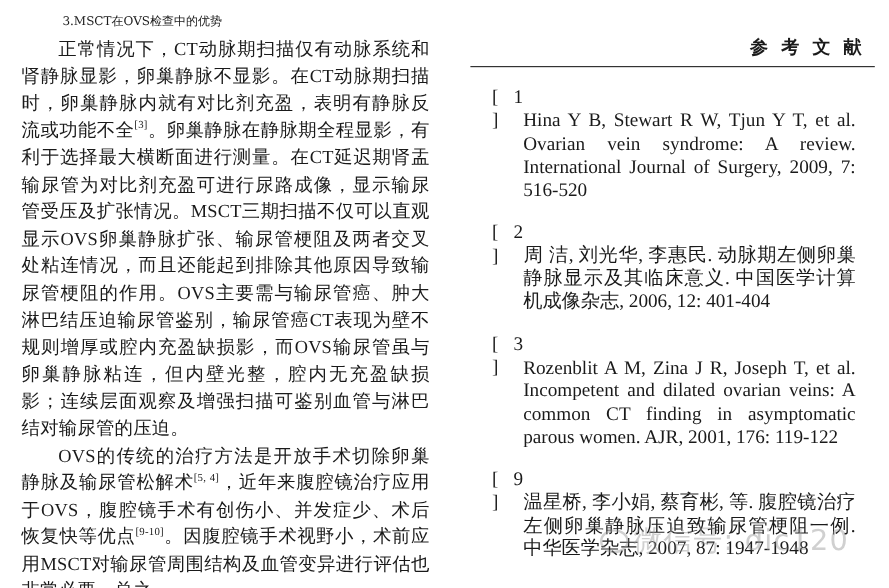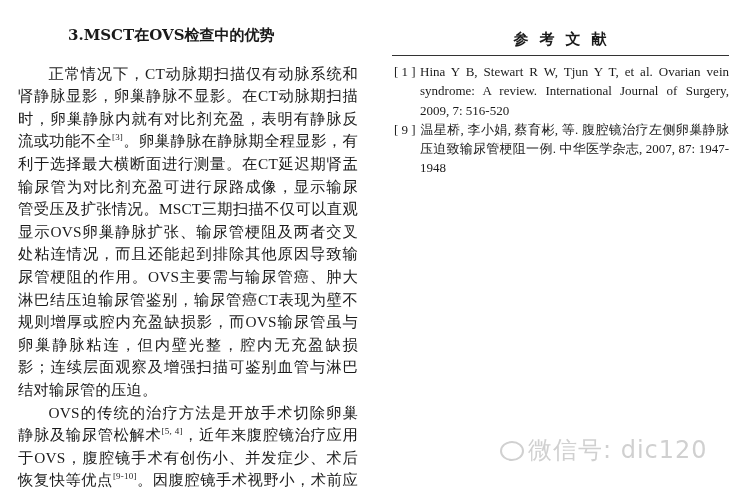--- a/index.html
+++ b/index.html
@@ -13,33 +13,33 @@
   }
   .col-right {
     position: absolute; left: 392px; top: 8px; width: 337px;
   }
   .para {
     font-size: 15.3px; line-height: 22.6px; text-align: justify;
     margin: 0; letter-spacing: 0.2px;
   }
   .indent { text-indent: 2em; font-family: Liberation Serif, serif; }
   .section-heading {
-    font-size: 15px; line-height: 22.6px; font-weight: bold; margin: 16px;
+    font-size: 10px; line-height: 22.6px; font-weight: normal; margin: 0;
     padding-left: 34px;
   }
   sup { font-size: 9px; line-height: 0; vertical-align: super; }
   .ref-title {
-    text-align: center; font-weight: bold; font-size: 15px; letter-spacing: 11px;
+    text-align: right; font-weight: bold; font-size: 15px; letter-spacing: 11px;
     margin: 22px 0 6px 0; padding-left: 10px;
   }
   .divider {
     height: 0; border-top: 1.2px solid #333; margin: 0 0 6px 0;
   }
   .ref {
-    font-size: 13px; line-height: 19.3px; margin: 0;
+    font-size: 16px; line-height: 19.3px; margin: 16px;
     padding-left: 28px; text-indent: -26px; text-align: justify;
     font-family: "Liberation Serif", "DejaVu Serif", serif;
   }
   .ref .num { display: inline-block; width: 26px; text-indent: 0; }
   .watermark {
     position: absolute; left: 500px; top: 434px;
     font-family: "DejaVu Sans", sans-serif; font-size: 24px;
     color: rgba(150,150,150,0.45); letter-spacing: 1px;
     pointer-events: none; white-space: nowrap;
   }
@@ -55,19 +55,21 @@
   <p class="section-heading">3.MSCT在OVS检查中的优势</p>
   <p class="para indent"><span>正常情况下，CT动脉期扫描仅有动脉系统和肾静脉显影，卵巢静脉不显影。在CT动脉期扫描时，卵巢静脉内就有对比剂充盈，表明有静脉反流或功能不全</span><sup>[3]</sup><span>。卵巢静脉在静脉期全程显影，有利于选择最大横断面进行测量。在CT延迟期肾盂输尿管为对比剂充盈可进行尿路成像，显示输尿管受压及扩张情况。MSCT三期扫描不仅可以直观显示OVS卵巢静脉扩张、输尿管梗阻及两者交叉处粘连情况，而且还能起到排除其他原因导致输尿管梗阻的作用。OVS主要需与输尿管癌、肿大淋巴结压迫输尿管鉴别，输尿管癌CT表现为壁不规则增厚或腔内充盈缺损影，而OVS输尿管虽与卵巢静脉粘连，但内壁光整，腔内无充盈缺损影；连续层面观察及增强扫描可鉴别血管与淋巴结对输尿管的压迫。</span></p>
   <p class="para indent"><span>OVS的传统的治疗方法是开放手术切除卵巢静脉及输尿管松解术</span><sup>[5, 4]</sup><span>，近年来腹腔镜治疗应用于OVS，腹腔镜手术有创伤小、并发症少、术后恢复快等优点</span><sup>[9-10]</sup><span>。因腹腔镜手术视野小，术前应用MSCT对输尿管周围结构及血管变异进行评估也非常必要。总之，</span></p>
 </div>
 
 <div class="col-right">
   <div class="ref-title">参考文献</div>
   <div class="divider"></div>
   <div>
     <p class="ref"><span class="num">[ 1 ]</span><span>Hina Y B, Stewart R W, Tjun Y T, et al. Ovarian vein syndrome: A review. International Journal of Surgery, 2009, 7: 516-520</span></p>
+    <p class="ref"><span class="num">[ 2 ]</span><span>周 洁, 刘光华, 李惠民. 动脉期左侧卵巢静脉显示及其临床意义. 中国医学计算机成像杂志, 2006, 12: 401-404</span></p>
+    <p class="ref"><span class="num">[ 3 ]</span><span>Rozenblit A M, Zina J R, Joseph T, et al. Incompetent and dilated ovarian veins: A common CT finding in asymptomatic parous women. AJR, 2001, 176: 119-122</span></p>
     <p class="ref"><span class="num">[ 9 ]</span><span>温星桥, 李小娟, 蔡育彬, 等. 腹腔镜治疗左侧卵巢静脉压迫致输尿管梗阻一例. 中华医学杂志, 2007, 87: 1947-1948</span></p>
 
   </div>
 
 </div>
 
 <div class="watermark"><span class="wm-icon"></span><span>微信号: dic120</span></div>
 
 </body></html>

